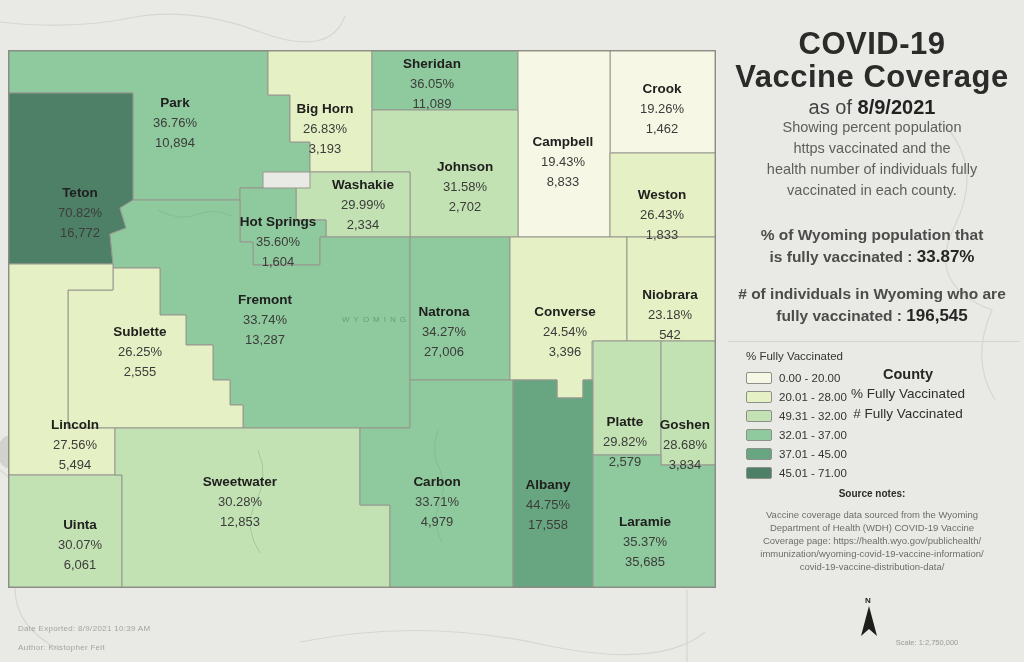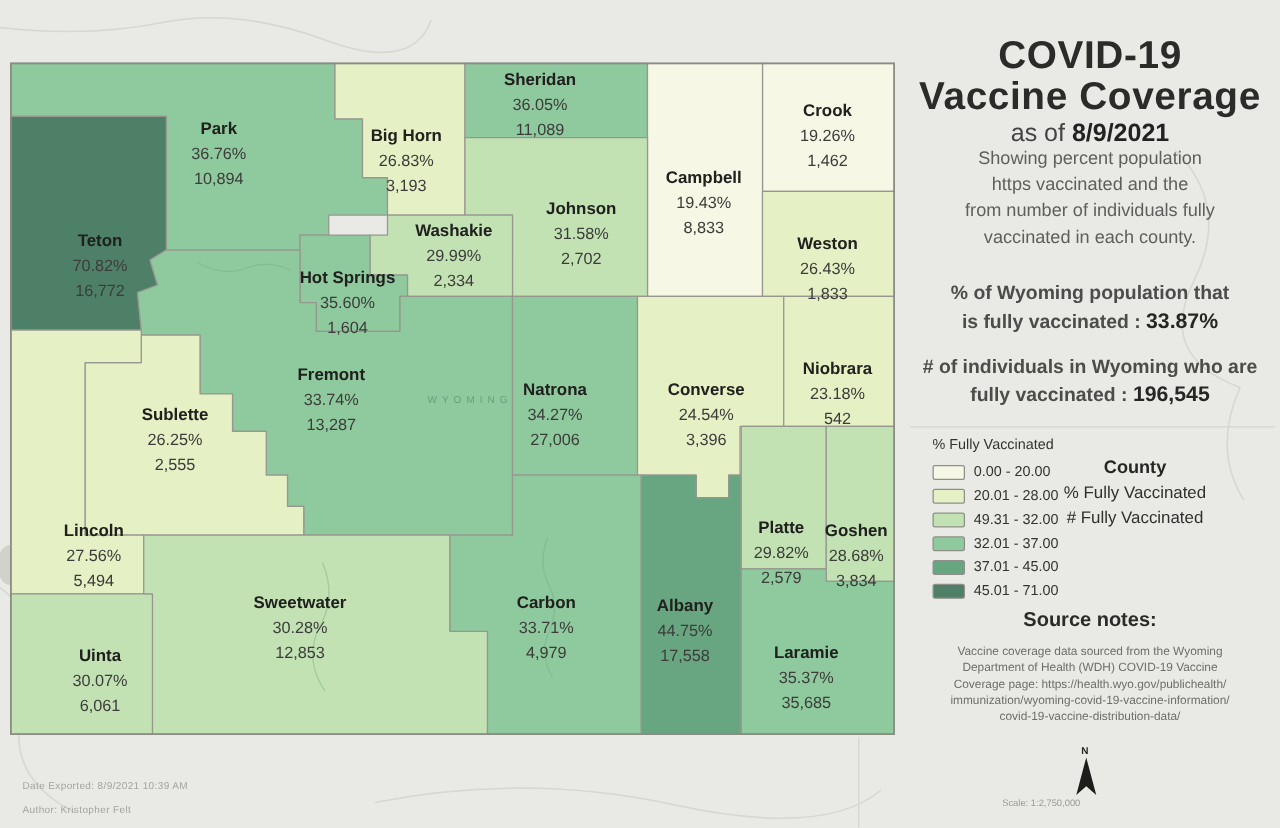--- a/index.html
+++ b/index.html
@@ -30,21 +30,21 @@
   
   .legend{left:746px;top:350px;width:150px;text-align:left;}
   .legend-title{font-size:11.5px;color:#33332f;margin-bottom:6px;}
   .legend-row{display:flex;align-items:center;height:19px;}
   .swatch{width:26px;height:12px;border:1px solid #8f8f89;border-radius:2px;margin-right:7px;box-sizing:border-box;}
   .legend-label{font-size:11.5px;color:#33332f;}
   .label-key{left:828px;top:364px;width:160px;text-align:center;}
   .label-key .lk1{font-size:14.5px;font-weight:800;color:#262624;line-height:20px;}
   .label-key .lk2{font-size:13.5px;color:#2f2f2d;line-height:20px;}
   
-  .source-title{font-size:16px;font-weight:800;color:#2b2b29;}
+  .source-title{font-size:10px;font-weight:800;color:#2b2b29;}
   .source-line{font-size:9.5px;line-height:13px;color:#6d6d69;}
   
   .footer-line{font-size:8px;color:#a4a49e;letter-spacing:.3px;}
   .scale-text{font-size:7.5px;color:#9a9a95;}
   .north-n{font-size:8px;color:#222;font-weight:700;}
 </style>
 </head>
 <body>
 
 <svg class="abs" style="left:0;top:0" width="1024" height="662" viewBox="0 0 1024 662">
@@ -164,21 +164,21 @@
 
 <div class="abs panel" style="top:27px;">
   <div class="title-line">COVID-19</div>
   <div class="title-line">Vaccine Coverage</div>
   <div class="asof"><span>as of </span><b>8/9/2021</b></div>
 </div>
 
 <div class="abs panel" style="top:117px;">
   <div class="desc">Showing percent population</div>
   <div class="desc">https vaccinated and the</div>
-  <div class="desc">from number of individuals fully</div>
+  <div class="desc">health number of individuals fully</div>
   <div class="desc">vaccinated in each county.</div>
 </div>
 
 <div class="abs panel" style="top:224px;">
   <div class="stat">% of Wyoming population that</div>
   <div class="stat"><span>is fully vaccinated : </span><b>33.87%</b></div>
 </div>
 
 <div class="abs panel" style="top:283px;">
   <div class="stat"># of individuals in Wyoming who are</div>
@@ -227,16 +227,16 @@
   <div class="source-line">Department of Health (WDH) COVID-19 Vaccine</div>
   <div class="source-line">Coverage page: https://health.wyo.gov/publichealth/</div>
   <div class="source-line">immunization/wyoming-covid-19-vaccine-information/</div>
   <div class="source-line">covid-19-vaccine-distribution-data/</div>
 </div>
 
 <div class="abs north-n" style="left:865px;top:596px;">N</div>
 <svg class="abs" style="left:857px;top:606px;" width="24" height="32" viewBox="0 0 24 32">
   <polygon points="12,0 4,30 12,23 20,30" fill="#1d1d1b"></polygon>
 </svg>
-<div class="abs scale-text" style="left:788px;top:638px;width:90px;text-align:center;">Scale: 1:2,750,000</div>
+<div class="abs scale-text" style="left:882px;top:638px;width:90px;text-align:center;">Scale: 1:2,750,000</div>
 
 <div class="abs footer-line" style="left:18px;top:624px;">Date Exported: 8/9/2021 10:39 AM</div>
 <div class="abs footer-line" style="left:18px;top:643px;">Author: Kristopher Felt</div>
 
 </body></html>

